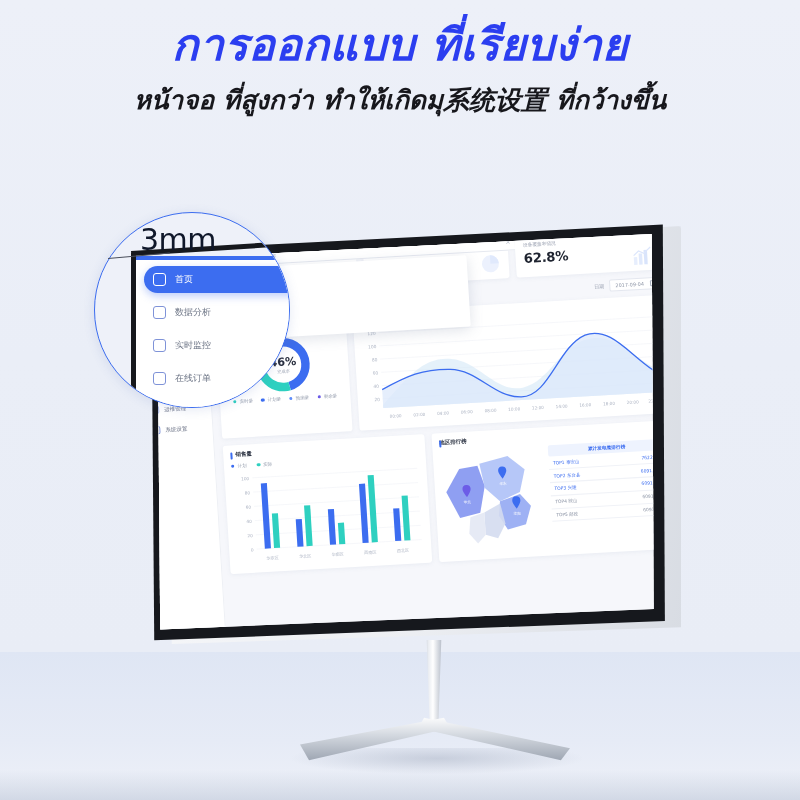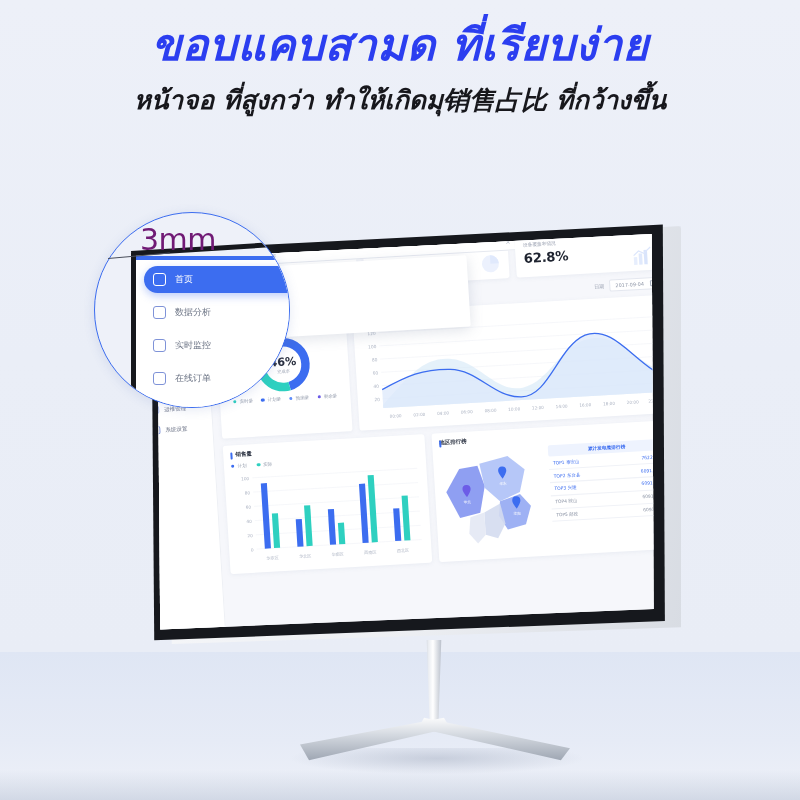--- a/index.html
+++ b/index.html
@@ -247,37 +247,37 @@
     box-shadow: 0 3px 8px rgba(60,109,240,.35);
   }
   .loupe-ico {
     width: 13px; height: 13px; flex: none;
     border: 1.4px solid #7f93d8; border-radius: 3px;
   }
   .loupe-item.active .loupe-ico { border-color: #ffffff; }
   
   #mm-caption {
     position: absolute; left: 140px; top: 222px;
-    font-size: 30px; color: #701a75; z-index: 32; letter-spacing: -.5px;
+    font-size: 30px; color: #0f172a; z-index: 32; letter-spacing: -.5px;
   }
   #mm-line {
     position: absolute; left: 108px; top: 258px; width: 62px; height: 1px;
     background: #4a4f5c; z-index: 32; transform: rotate(-5deg); transform-origin: 0 0;
   }
 </style>
 </head>
 <body>
 
 <div id="bg-upper"></div>
 <div id="bg-lower"></div>
 <div id="bg-floor-shadow"></div>
 
 <div id="headline">
-  <div id="title-main">ขอบแคบสามด ที่เรียบง่าย</div>
-  <div id="title-sub2">หน้าจอ ที่สูงกว่า ทำให้เกิดมุ销售占比 ที่กว้างขึ้น</div>
+  <div id="title-main">การออกแบบ ที่เรียบง่าย</div>
+  <div id="title-sub2">หน้าจอ ที่สูงกว่า ทำให้เกิดมุ系统设置 ที่กว้างขึ้น</div>
 </div>
 
 <div id="monitor">
   <div id="monitor-back"></div>
   <div id="monitor-bezel"></div>
 
   <div id="screen">
     <div id="screen-ui">
 
       <div id="app-topbar">

